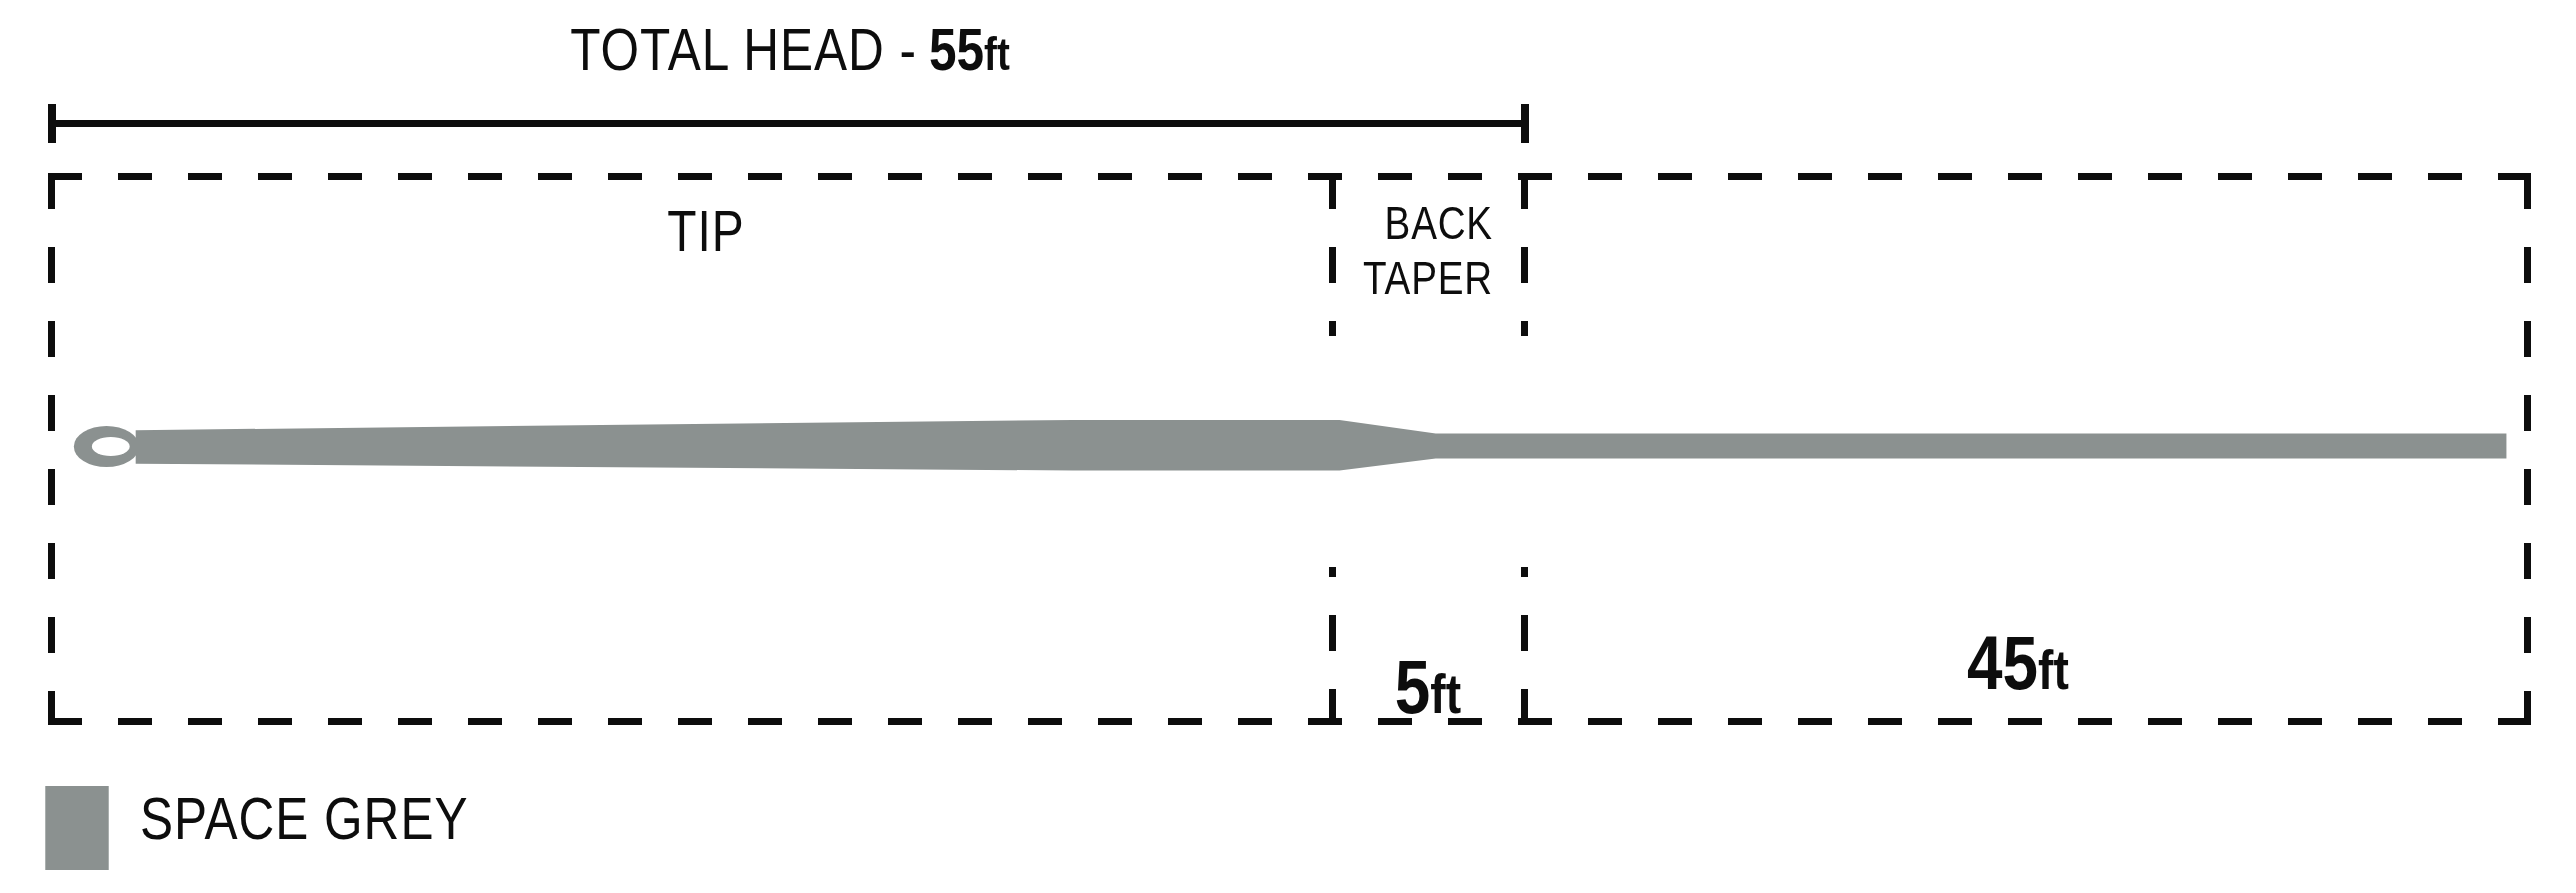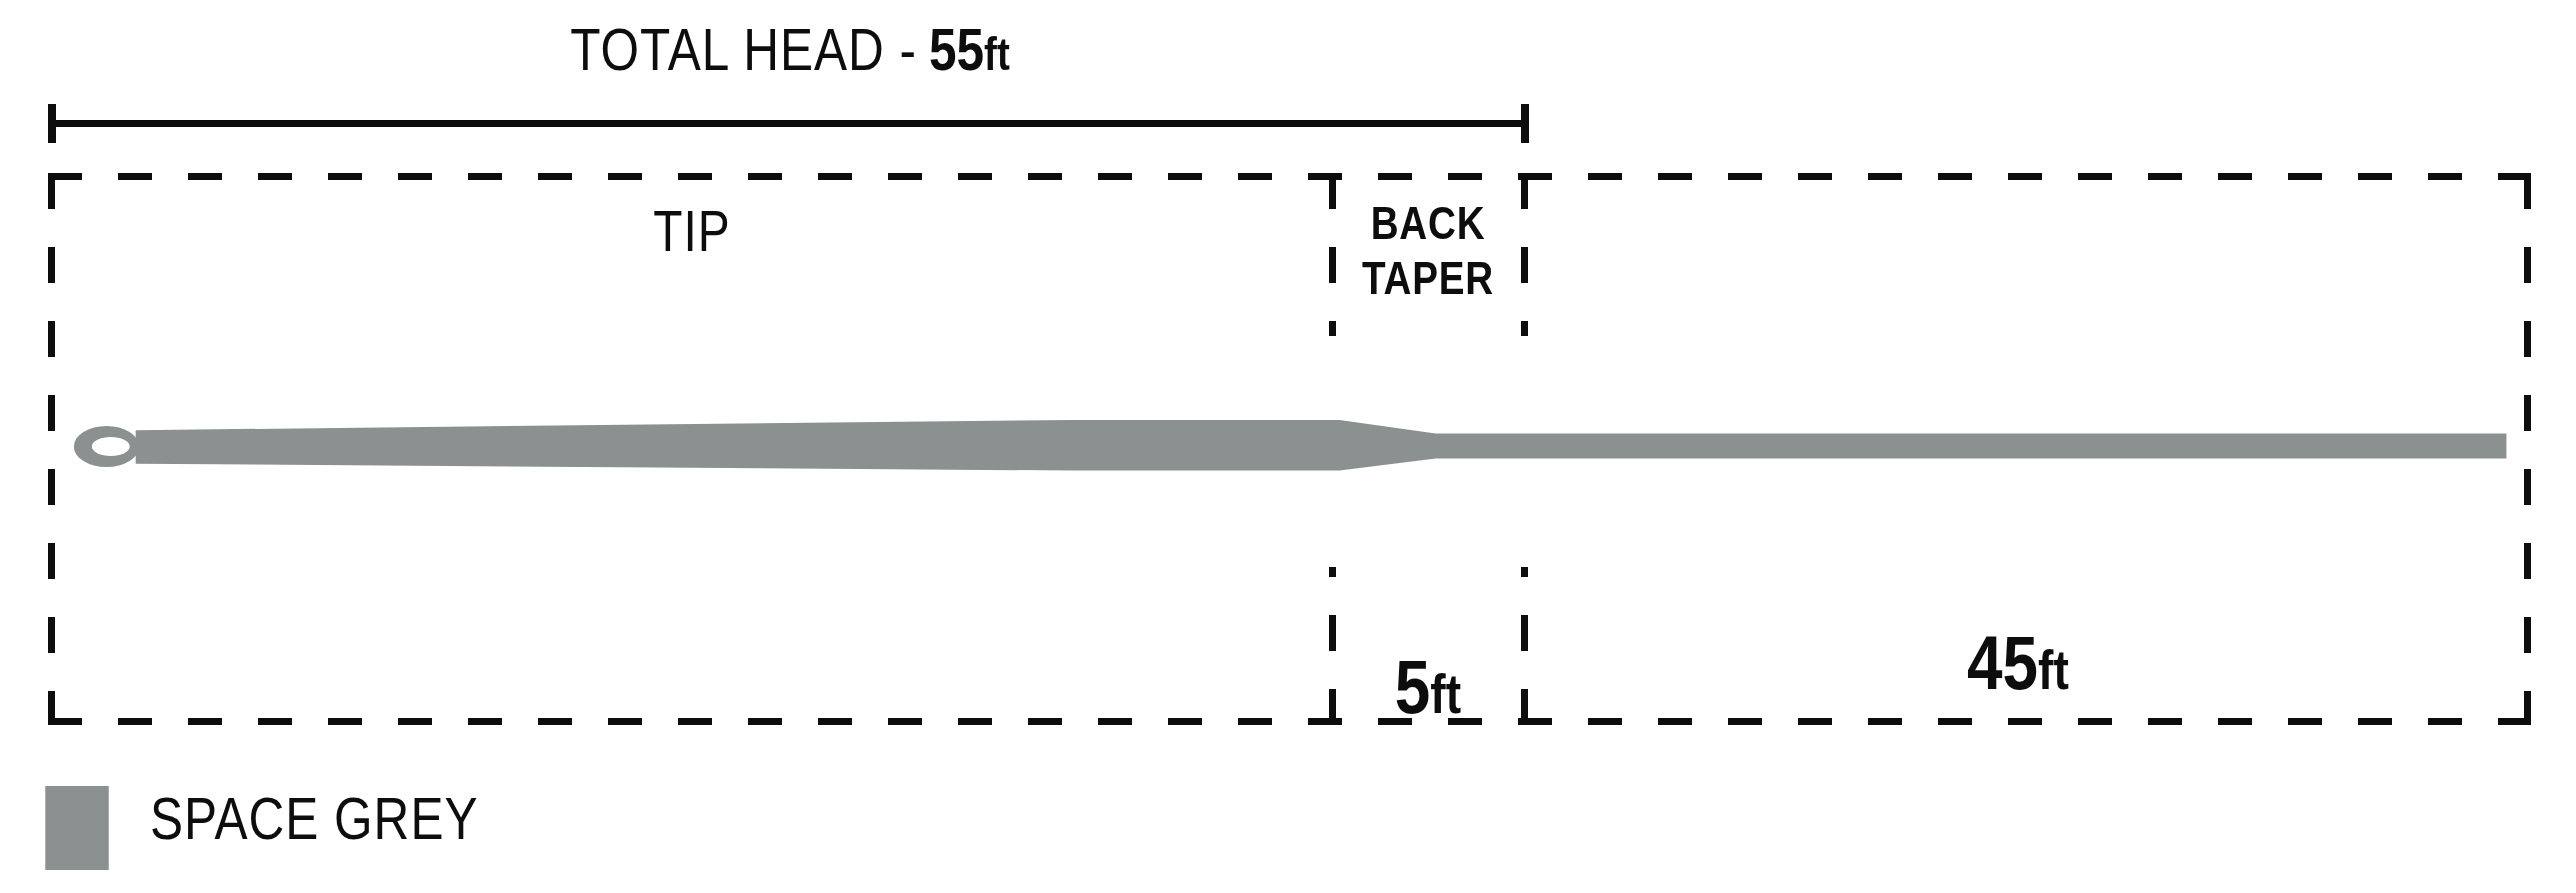--- a/index.html
+++ b/index.html
@@ -48,29 +48,29 @@
   .label{position:absolute;white-space:nowrap;line-height:1;color:var(--ink);}
   .centered{transform:translateX(-50%);}
   .cond{display:inline-block;transform:scaleX(0.84);transform-origin:50% 50%;}
   .cond-left{display:inline-block;transform:scaleX(0.84);transform-origin:0 50%;}
 
   .title{font-size:59px;}
   .title-prefix{font-weight:500;letter-spacing:0.02em;margin-right:0.24em;}
   .title-value{font-weight:800;}
   .title-unit{font-size:46px;font-weight:700;}
 
-  .section-label{font-size:57px;font-weight:500;letter-spacing:0.02em;}
-  .backtaper-label{font-size:46px;font-weight:700;letter-spacing:0.02em;line-height:55px;text-align:center;}
+  .section-label{font-size:57px;font-weight:500;letter-spacing:0.02em;margin-left:14px;}
+  .backtaper-label{font-size:46px;font-weight:400;letter-spacing:0.02em;line-height:55px;text-align:right;}
 
   .len-label{font-size:76px;}
   .len-value{font-weight:800;}
   .len-unit{font-size:55px;font-weight:700;}
 
   .legend-swatch{position:absolute;left:45px;top:786px;width:64px;height:84px;}
-  .legend-label{font-size:59px;font-weight:500;letter-spacing:0.02em;left:150px;top:790px;}
+  .legend-label{font-size:59px;font-weight:500;letter-spacing:0.02em;left:140px;top:790px;}
 </style>
 </head>
 <body>
 
 <div class="canvas">
 
   <div class="bracket-line"></div>
   <div class="bracket-tick tick-left"></div>
   <div class="bracket-tick tick-right"></div>
 

